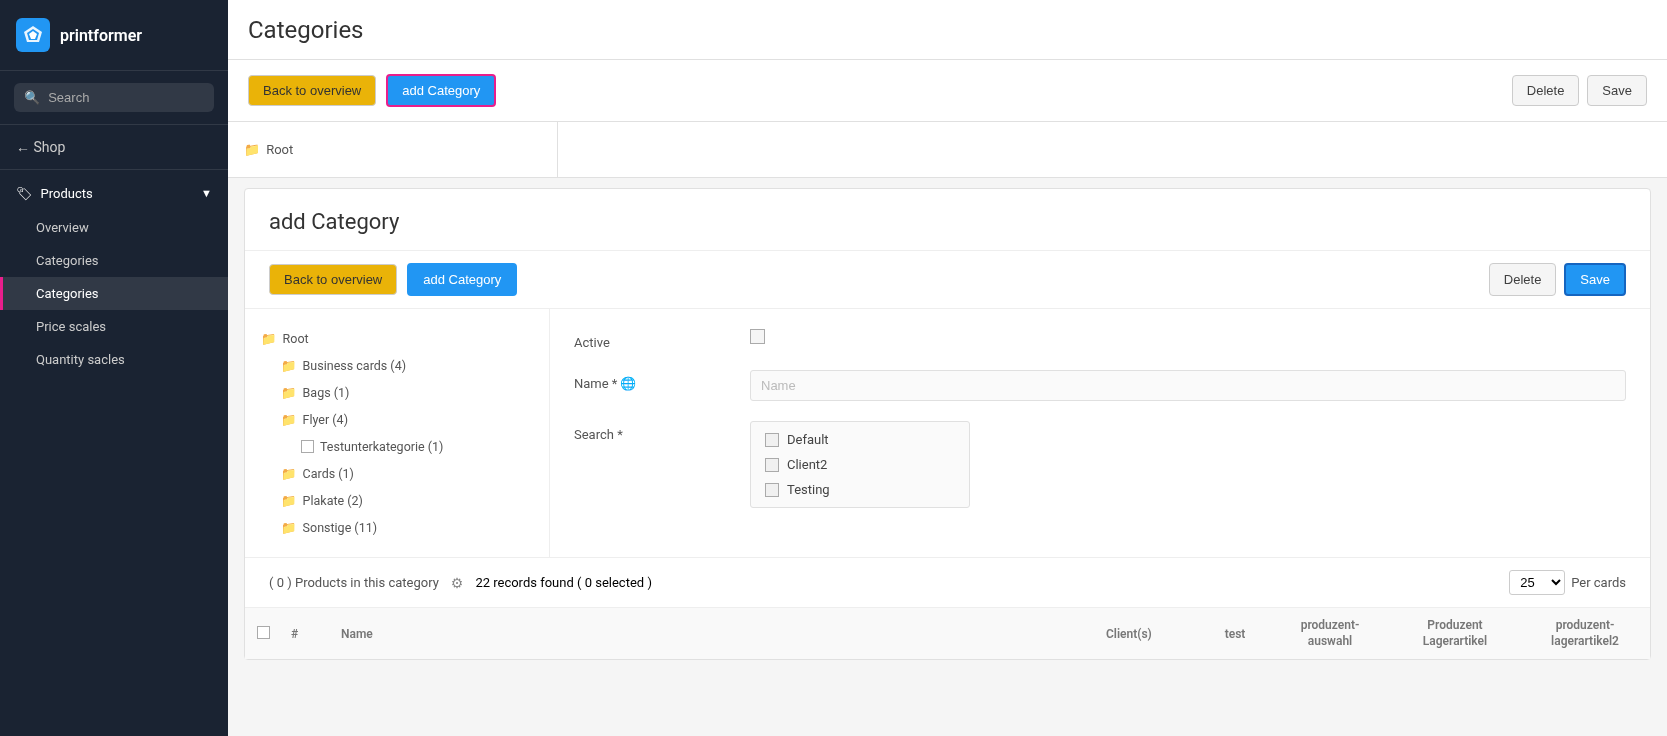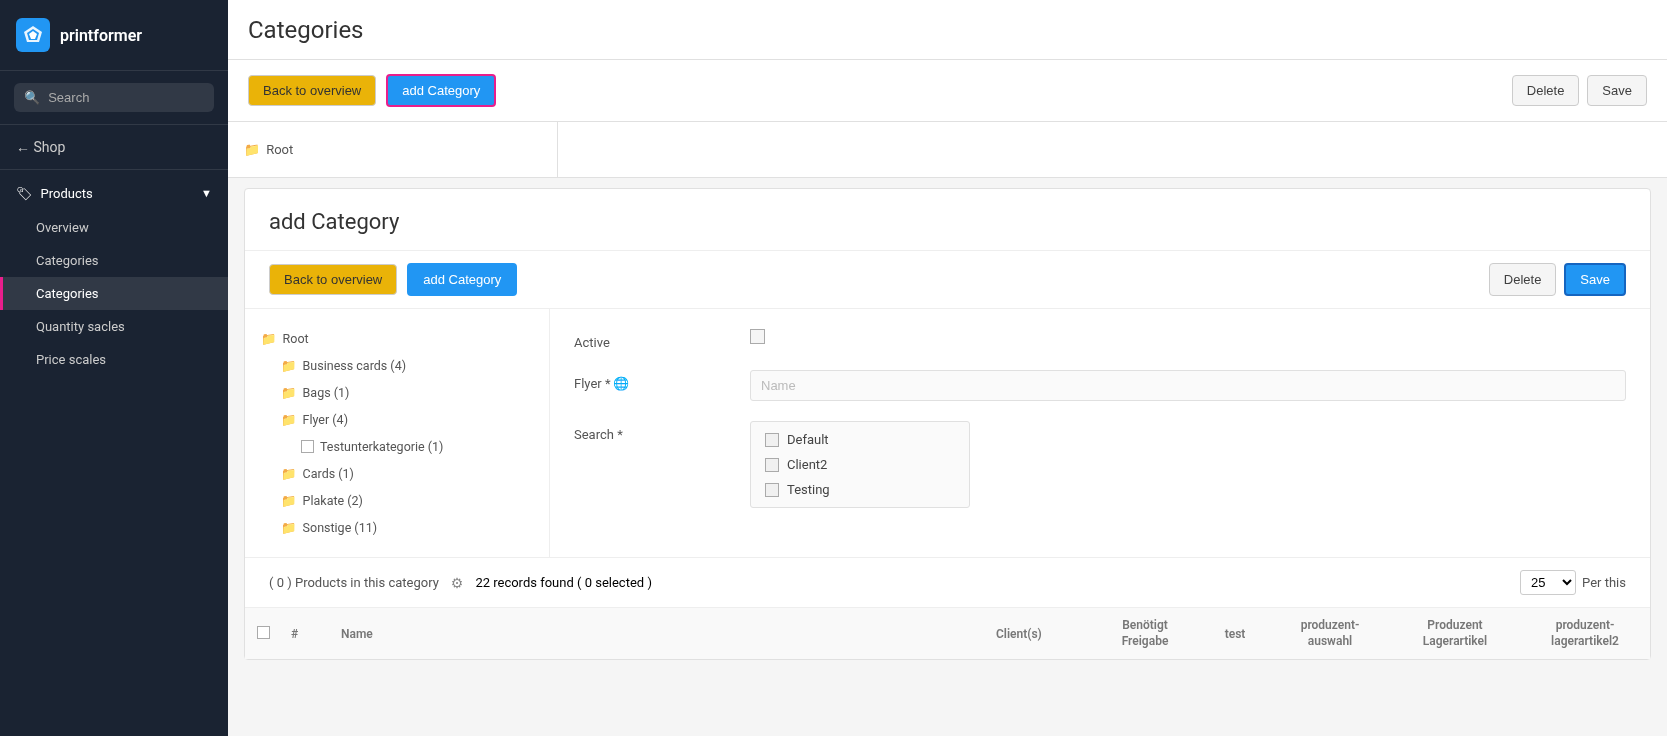--- a/index.html
+++ b/index.html
@@ -393,24 +393,24 @@
     <div class="sidebar-sub-item">
       <span>Overview</span>
     </div>
     <div class="sidebar-sub-item">
       <span>Categories</span>
     </div>
     <div class="sidebar-sub-item active">
       <span>Categories</span>
     </div>
     <div class="sidebar-sub-item">
+      <span>Price scales</span>
+    </div>
+    <div class="sidebar-sub-item">
       <span>Quantity sacles</span>
-    </div>
-    <div class="sidebar-sub-item">
-      <span>Price scales</span>
     </div>
   </div>
 </div>
 
 <div class="main-content">
 
   <div class="top-bar">
     <span class="page-title">Categories</span>
   </div>
 
@@ -488,21 +488,21 @@
 
         <div class="form-fields">
 
           <div class="form-row">
             <div class="form-label">Active</div>
             <div class="active-checkbox"></div>
           </div>
 
           <div class="form-row">
             <div class="form-label">
-              <span>Flyer *</span>
+              <span>Name *</span>
               <span class="globe-icon"> 🌐</span>
             </div>
             <input class="form-input" type="text" placeholder="Name" style="">
           </div>
 
           <div class="form-row">
             <div class="form-label">Search *</div>
             <div class="clients-box">
               <div class="client-row">
                 <span class="client-checkbox"></span>
@@ -524,42 +524,36 @@
       <div class="products-row">
         <span>( 0 ) Products in this category</span>
         <span class="gear-icon">⚙</span>
         <span class="records-info">22 records found ( 0 selected )</span>
         <div class="per-page-right">
           <select class="per-page-select">
             <option>25</option>
             <option>50</option>
             <option>100</option>
           </select>
-          <span>Per this</span>
+          <span>Per cards</span>
         </div>
       </div>
 
       <div class="table-header-row">
         <div class="th-checkbox">
           <span class="checkbox-square"></span>
         </div>
         <div class="th-hash">
           <span>#</span>
         </div>
         <div class="th-name">
           <span>Name</span>
         </div>
         <div class="th-clients">
           <span>Client(s)</span>
-        </div>
-        <div class="th-benötigt">
-          <div class="th-cell-multi">
-            <span>Benötigt</span>
-            <span>Freigabe</span>
-          </div>
         </div>
         <div class="th-test">
           <span>test</span>
         </div>
         <div class="th-prodauswahl">
           <div class="th-cell-multi">
             <span>produzent-</span>
             <span>auswahl</span>
           </div>
         </div>

